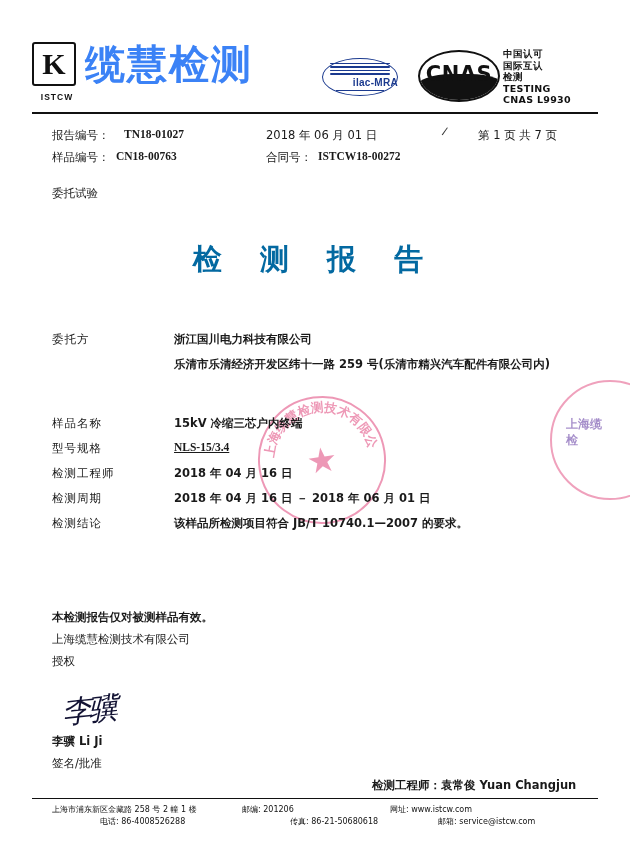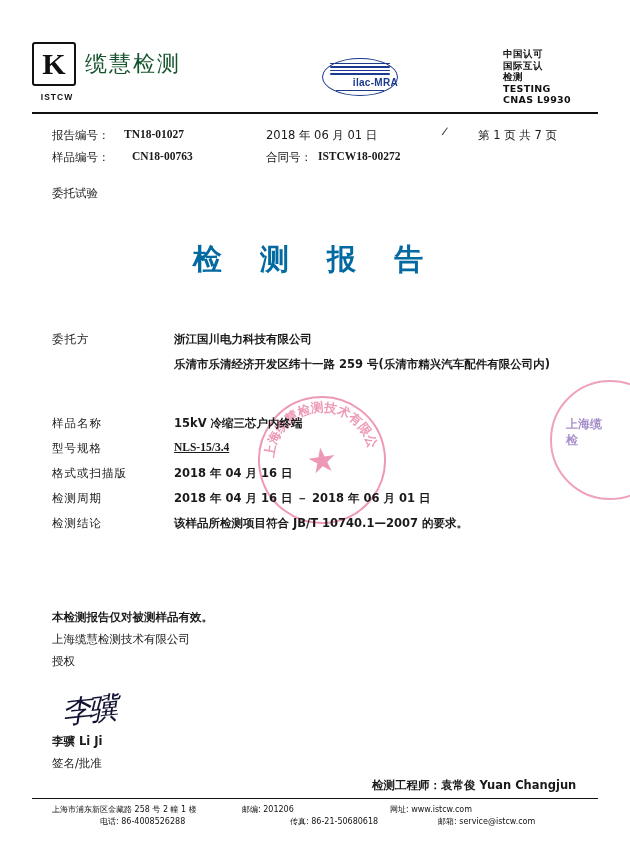--- a/index.html
+++ b/index.html
@@ -54,24 +54,24 @@
     position: absolute;
     left: 0; top: 48px;
     width: 46px;
     text-align: center;
     font-size: 8.5px;
     letter-spacing: 1px;
     font-weight: bold;
     color: #111;
   }
   .logo-text {
-    font-size: 22px;
-    font-weight: normal;
+    font-size: 40px;
+    font-weight: bold;
     letter-spacing: 2px;
-    color: #14532d;
+    color: #3b82f6;
     line-height: 44px;
     font-family: "DejaVu Sans", sans-serif;
   }
 
   
   .ilac {
     position: absolute;
     left: 322px; top: 30px;
     width: 76px; height: 50px;
     color: #1b3a8f;
@@ -388,20 +388,24 @@
       <div class="ilac-lines">
         <i></i>
           <i></i>
           <i></i>
           <i></i>
       </div>
       <div class="ilac-text">ilac-MRA</div>
       <div class="ilac-bar"></div>
     </div>
 
+    <div class="cnas">
+      <div class="cnas-oval"></div>
+      <div class="cnas-label">CNAS</div>
+    </div>
 
     <div class="accred">
       <div class="cn">中国认可</div>
       <div class="cn">国际互认</div>
       <div class="cn">检测</div>
       <div class="en">TESTING</div>
       <div class="en">CNAS L9930</div>
     </div>
   </div>
 
@@ -409,21 +413,21 @@
 
   <div class="meta">
     <div class="meta-row">
       <span class="cell c-l lbl">报告编号：</span>
       <span class="cell val" style="left:124px">TN18-01027</span>
       <span class="cell c-m mixed">2018 年 06 月 01 日</span>
       <span class="cell c-r mixed">第 1 页  共 7 页</span>
     </div>
     <div class="meta-row">
       <span class="cell c-l lbl">样品编号：</span>
-      <span class="cell val" style="left:132px">CN18-00763</span>
+      <span class="cell val" style="left:116px">CN18-00763</span>
       <span class="cell mixed" style="left:266px">合同号：</span>
       <span class="cell val" style="left:318px">ISTCW18-00272</span>
     </div>
   </div>
 
   <div class="tick">/</div>
 
   <div class="entrust">委托试验</div>
 
   <div class="doc-title">检 测 报 告</div>
@@ -456,21 +460,21 @@
     <div class="d-row" style="height:34px"></div>
     <div class="d-row">
       <span class="d-lbl">样品名称</span>
       <span class="d-val">15kV 冷缩三芯户内终端</span>
     </div>
     <div class="d-row">
       <span class="d-lbl">型号规格</span>
       <span class="d-val serif">NLS-15/3.4</span>
     </div>
     <div class="d-row">
-      <span class="d-lbl">格式或扫描版</span>
+      <span class="d-lbl">检测工程师</span>
       <span class="d-val">2018 年 04 月 16 日</span>
     </div>
     <div class="d-row">
       <span class="d-lbl">检测周期</span>
       <span class="d-val">2018 年 04 月 16 日 － 2018 年 06 月 01 日</span>
     </div>
     <div class="d-row">
       <span class="d-lbl">检测结论</span>
       <span class="d-val">该样品所检测项目符合 JB/T 10740.1—2007 的要求。</span>
     </div>

